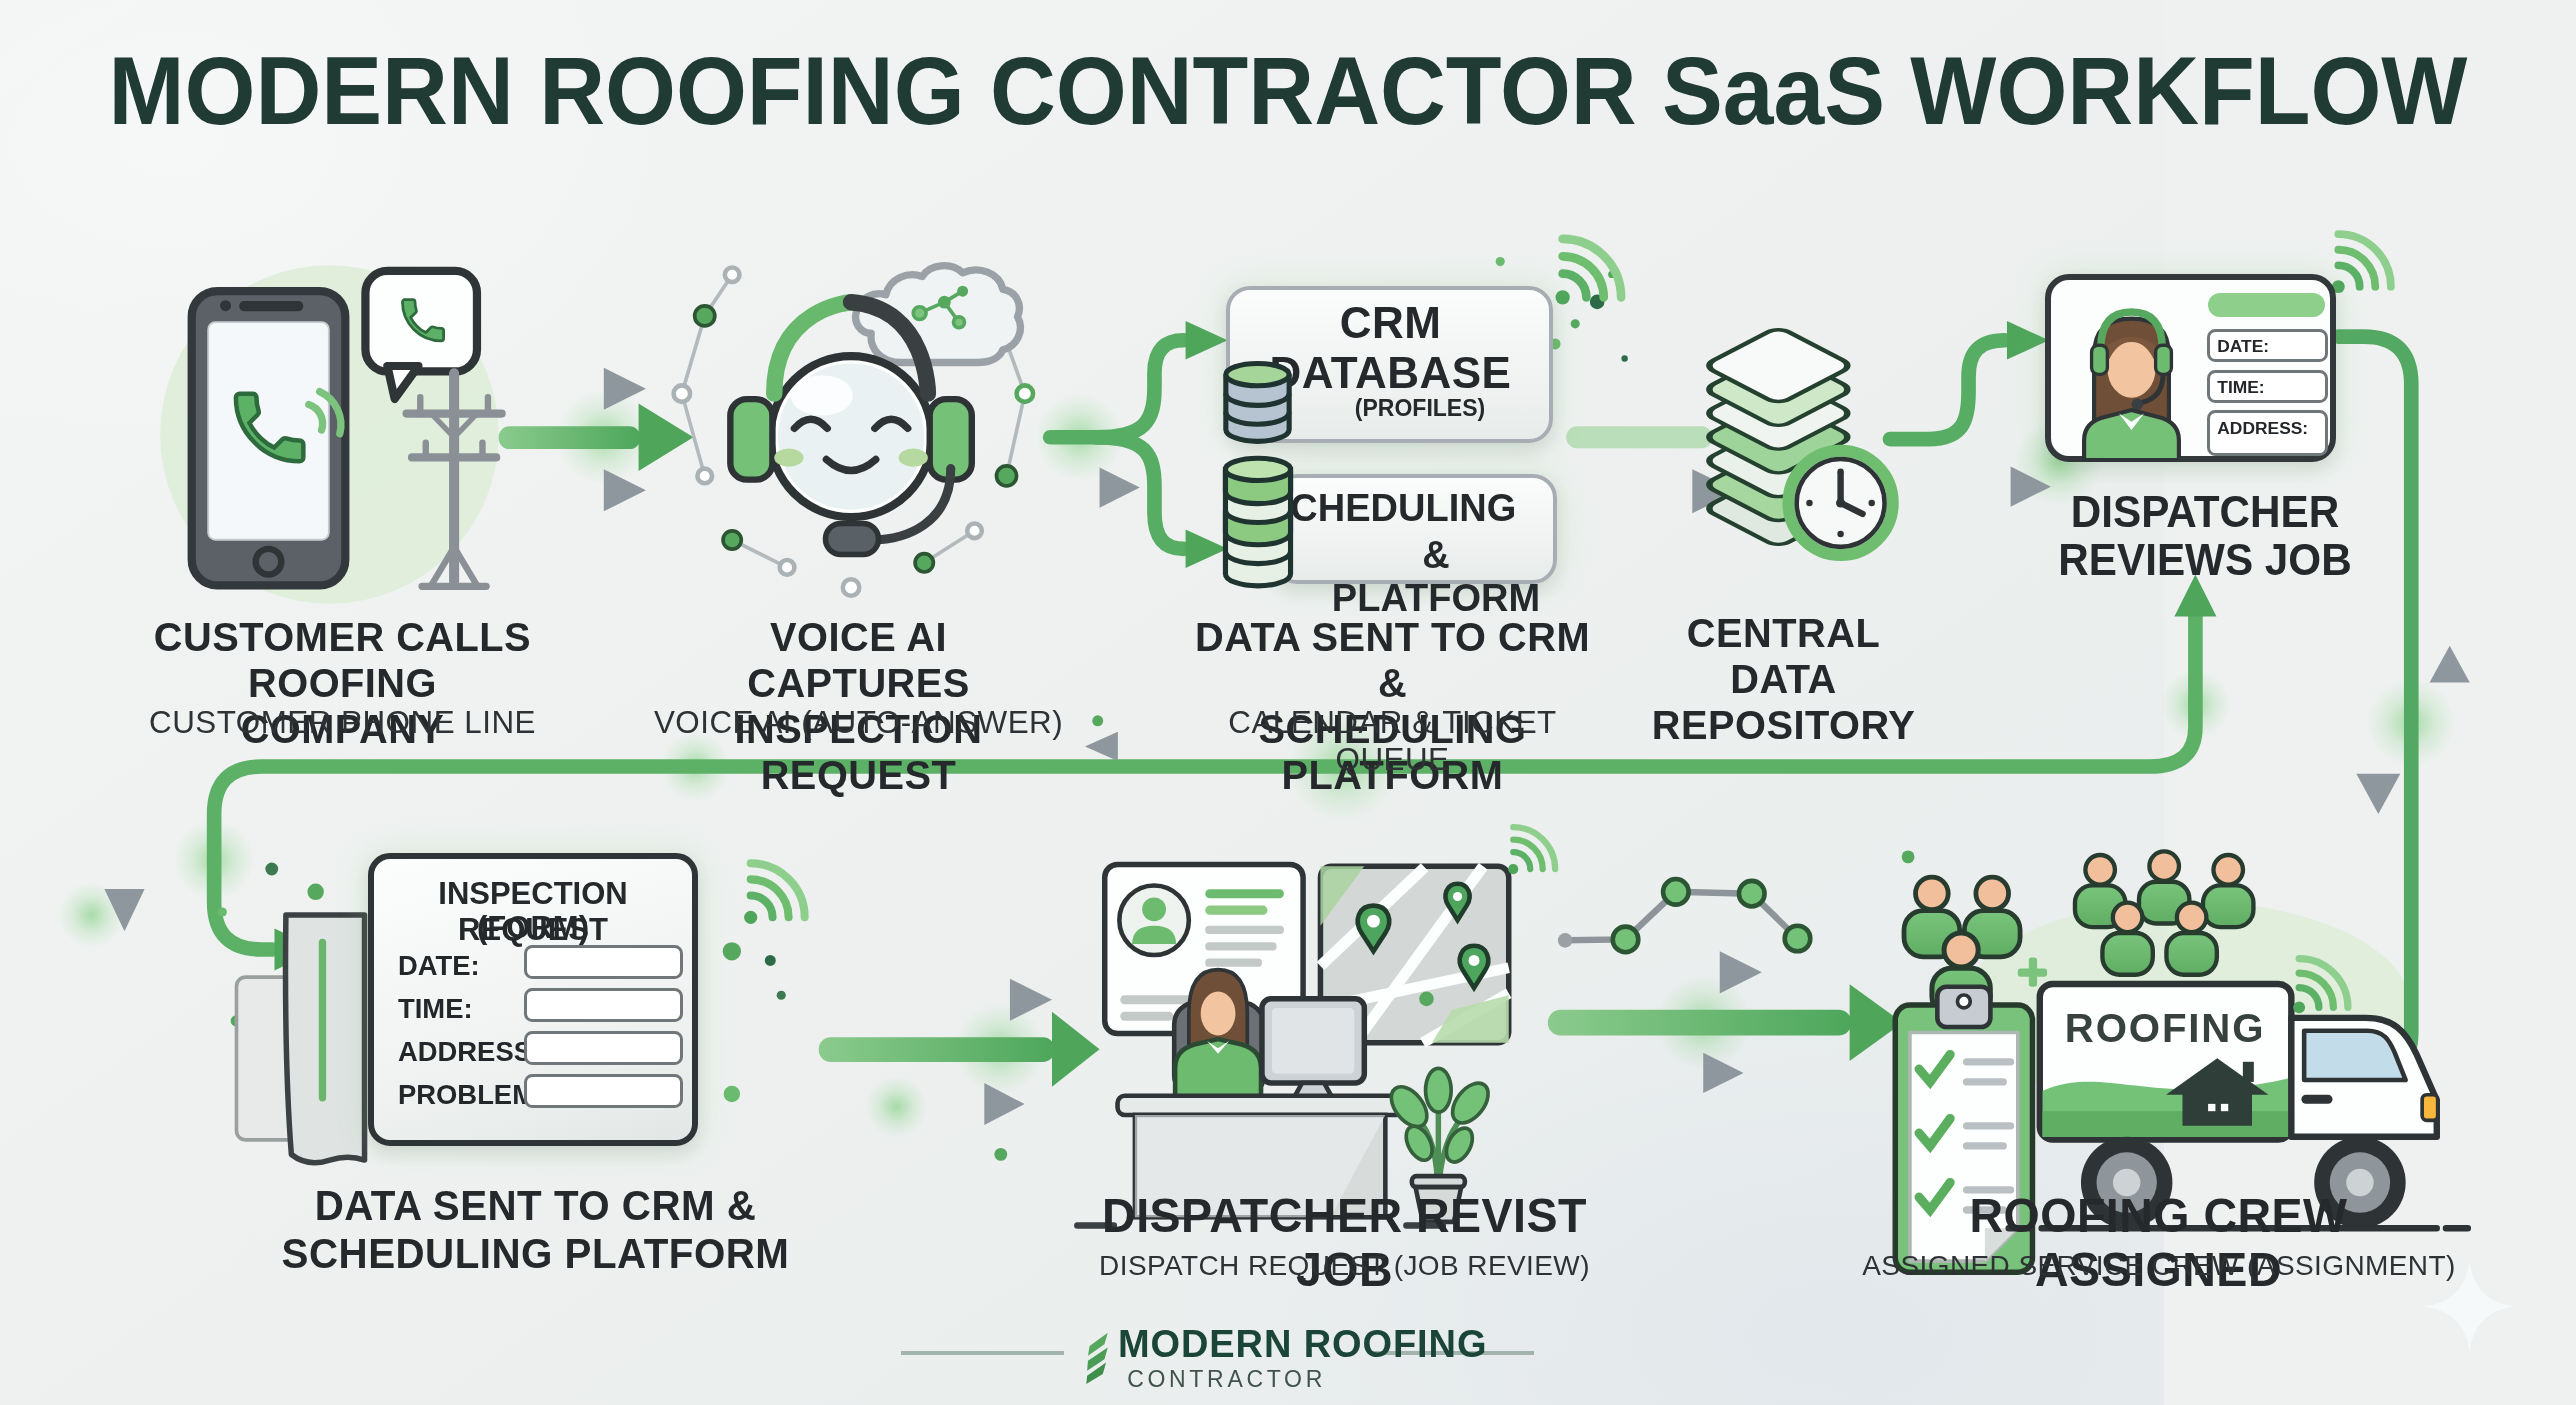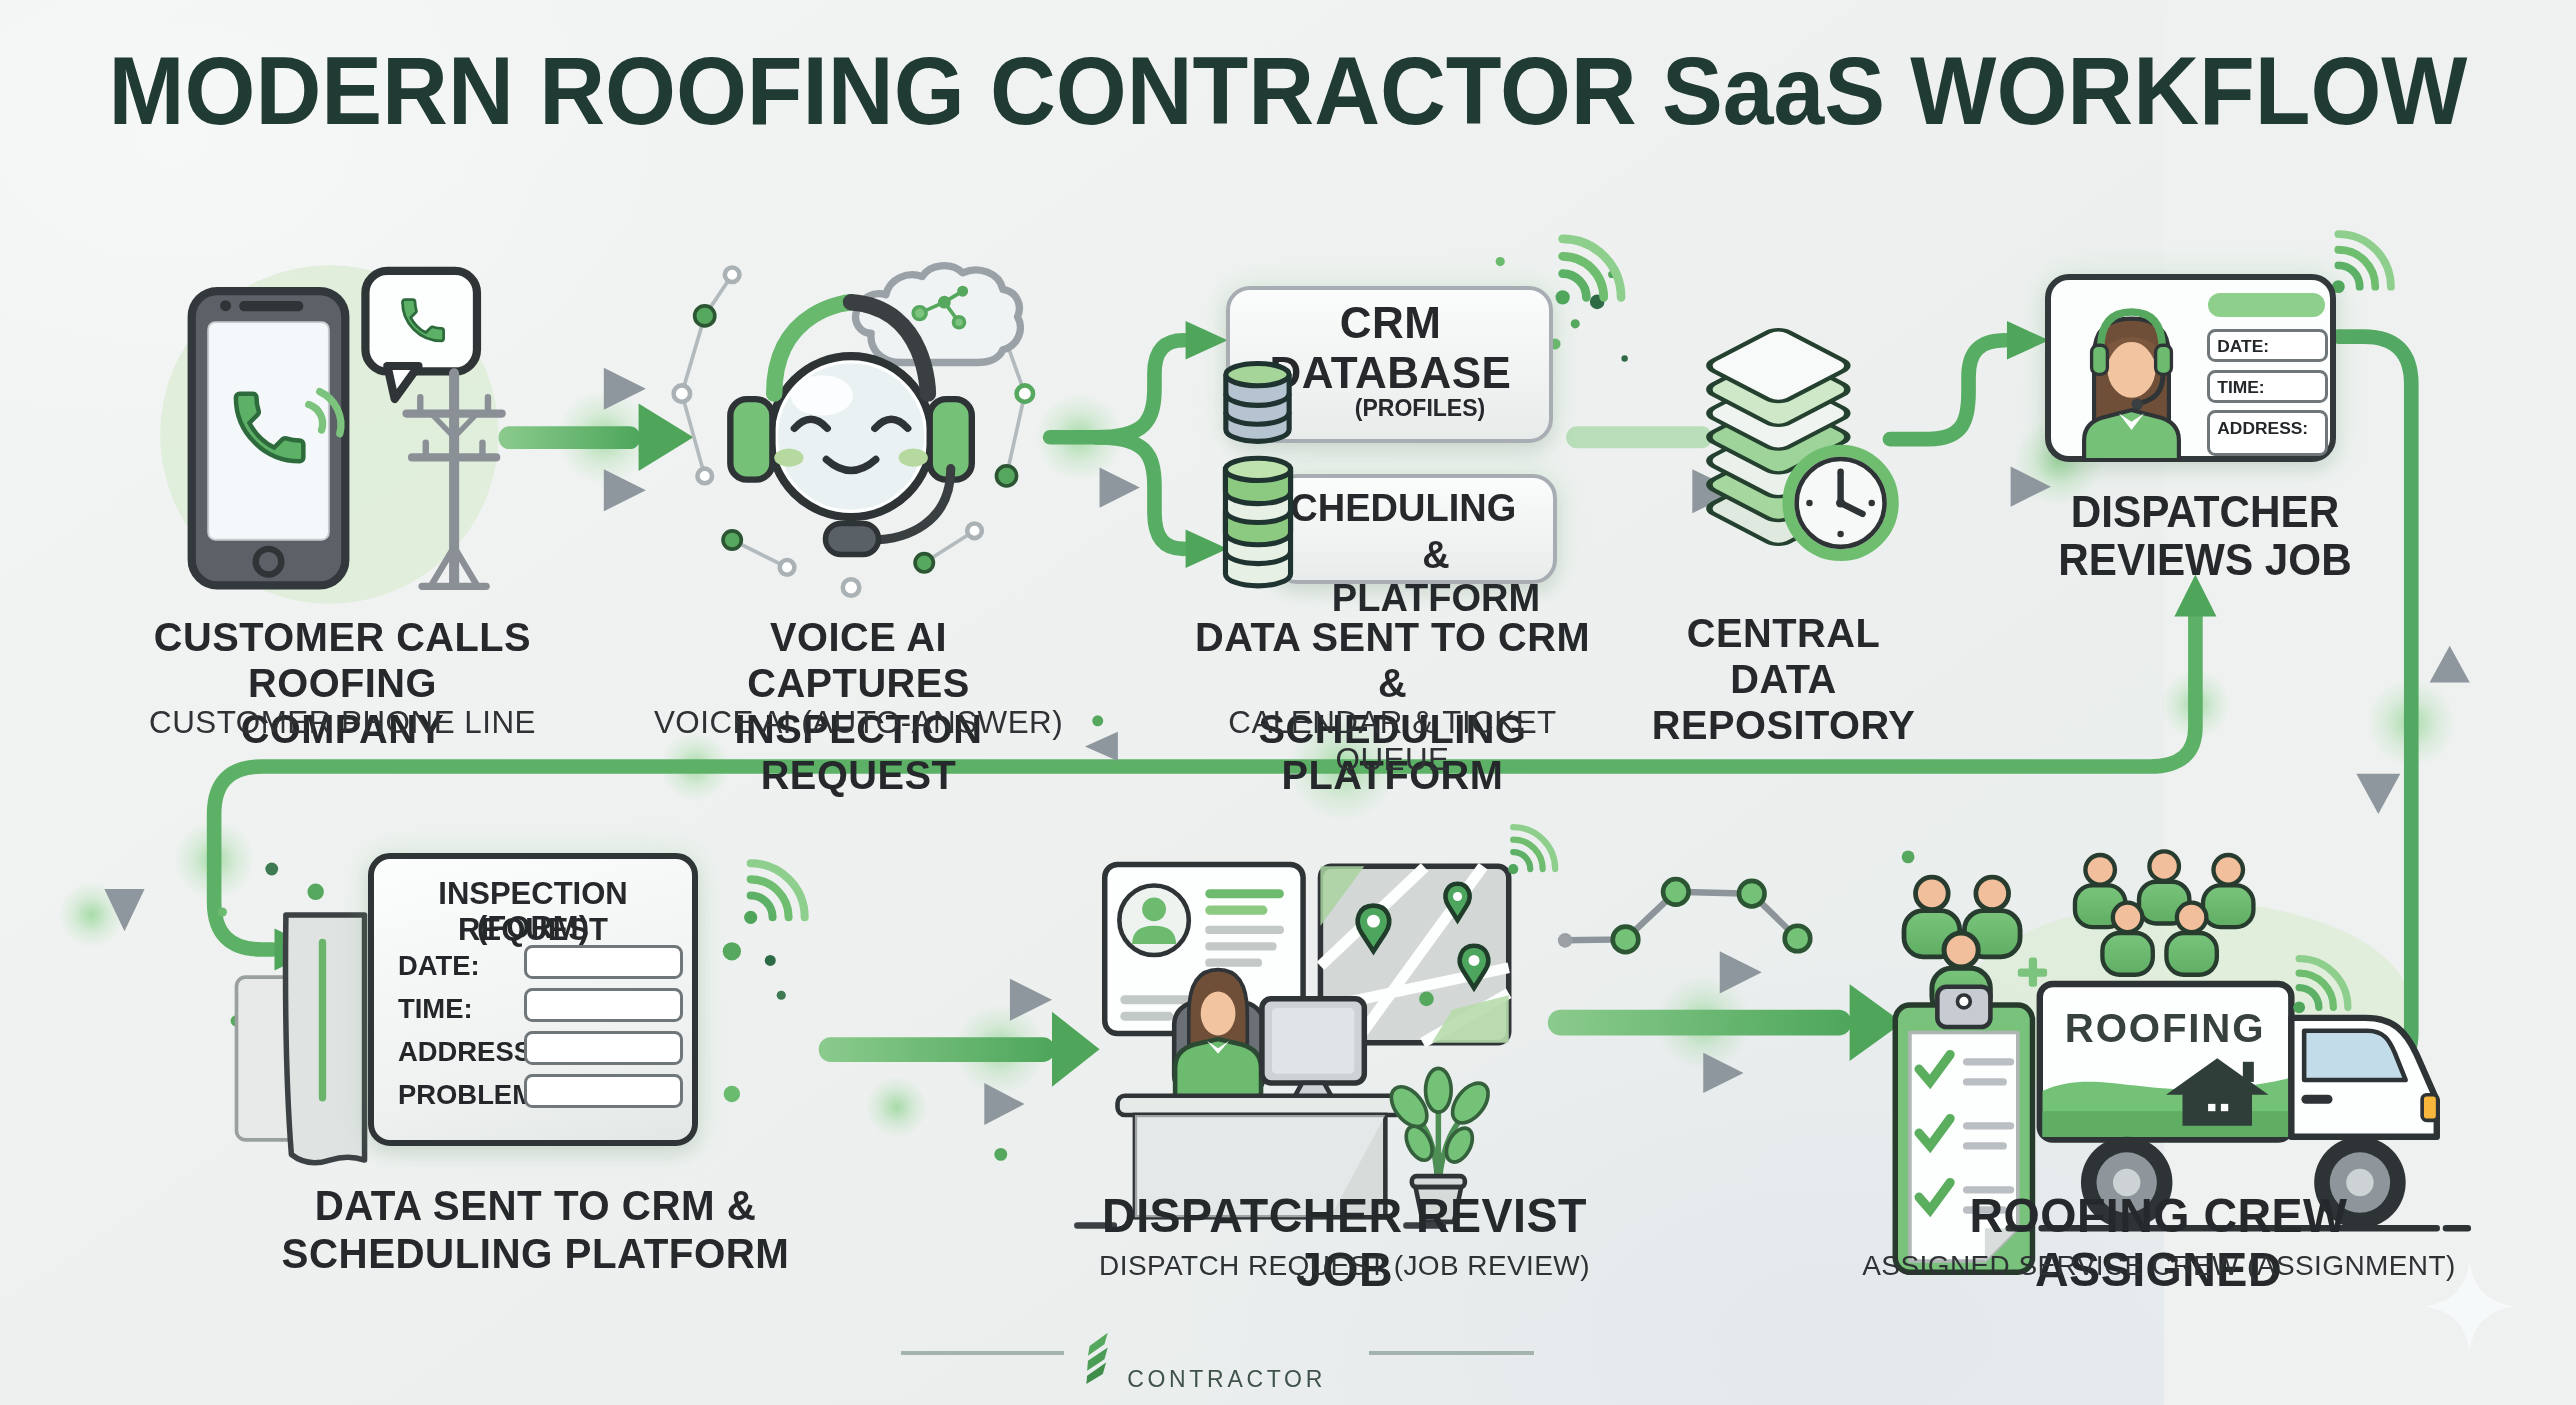--- a/index.html
+++ b/index.html
@@ -619,20 +619,21 @@
   <div class="label h-bot" style="left:1875px;top:1189px;width:567px">ROOFING CREW ASSIGNED</div>
   <div class="label s-bot" style="left:1857px;top:1250px;width:604px">ASSIGNED SERVICE CREW (ASSIGNMENT)</div>
 
   <div class="rule" style="left:901px;top:1351px;width:163px"></div>
   <div class="rule" style="left:1369px;top:1351px;width:165px"></div>
   <svg class="art" viewBox="0 0 40 70" style="left:1083px;top:1325px;width:33px;height:60px;z-index:4">
     <path d="M8,24 L30,8 L26,22 L6,36 Z" fill="#57a85f"></path>
     <path d="M6,42 L30,26 L26,40 L5,54 Z" fill="#4b9c55"></path>
     <path d="M5,60 L28,44 L24,58 L4,70 Z" fill="#3f8f4b"></path>
   </svg>
+  <div id="footer-brand">MODERN ROOFING</div>
   <div id="footer-tag">
     <i></i>
     <span>CONTRACTOR</span>
     <i></i>
   </div>
 
   <svg class="sparkle" viewBox="0 0 100 100" style="left:2424px;top:1261px;width:91px;height:91px">
     <path d="M50,0 C54,30 70,46 100,50 C70,54 54,70 50,100 C46,70 30,54 0,50 C30,46 46,30 50,0 Z" fill="#f6f9fa"></path>
   </svg>
 

